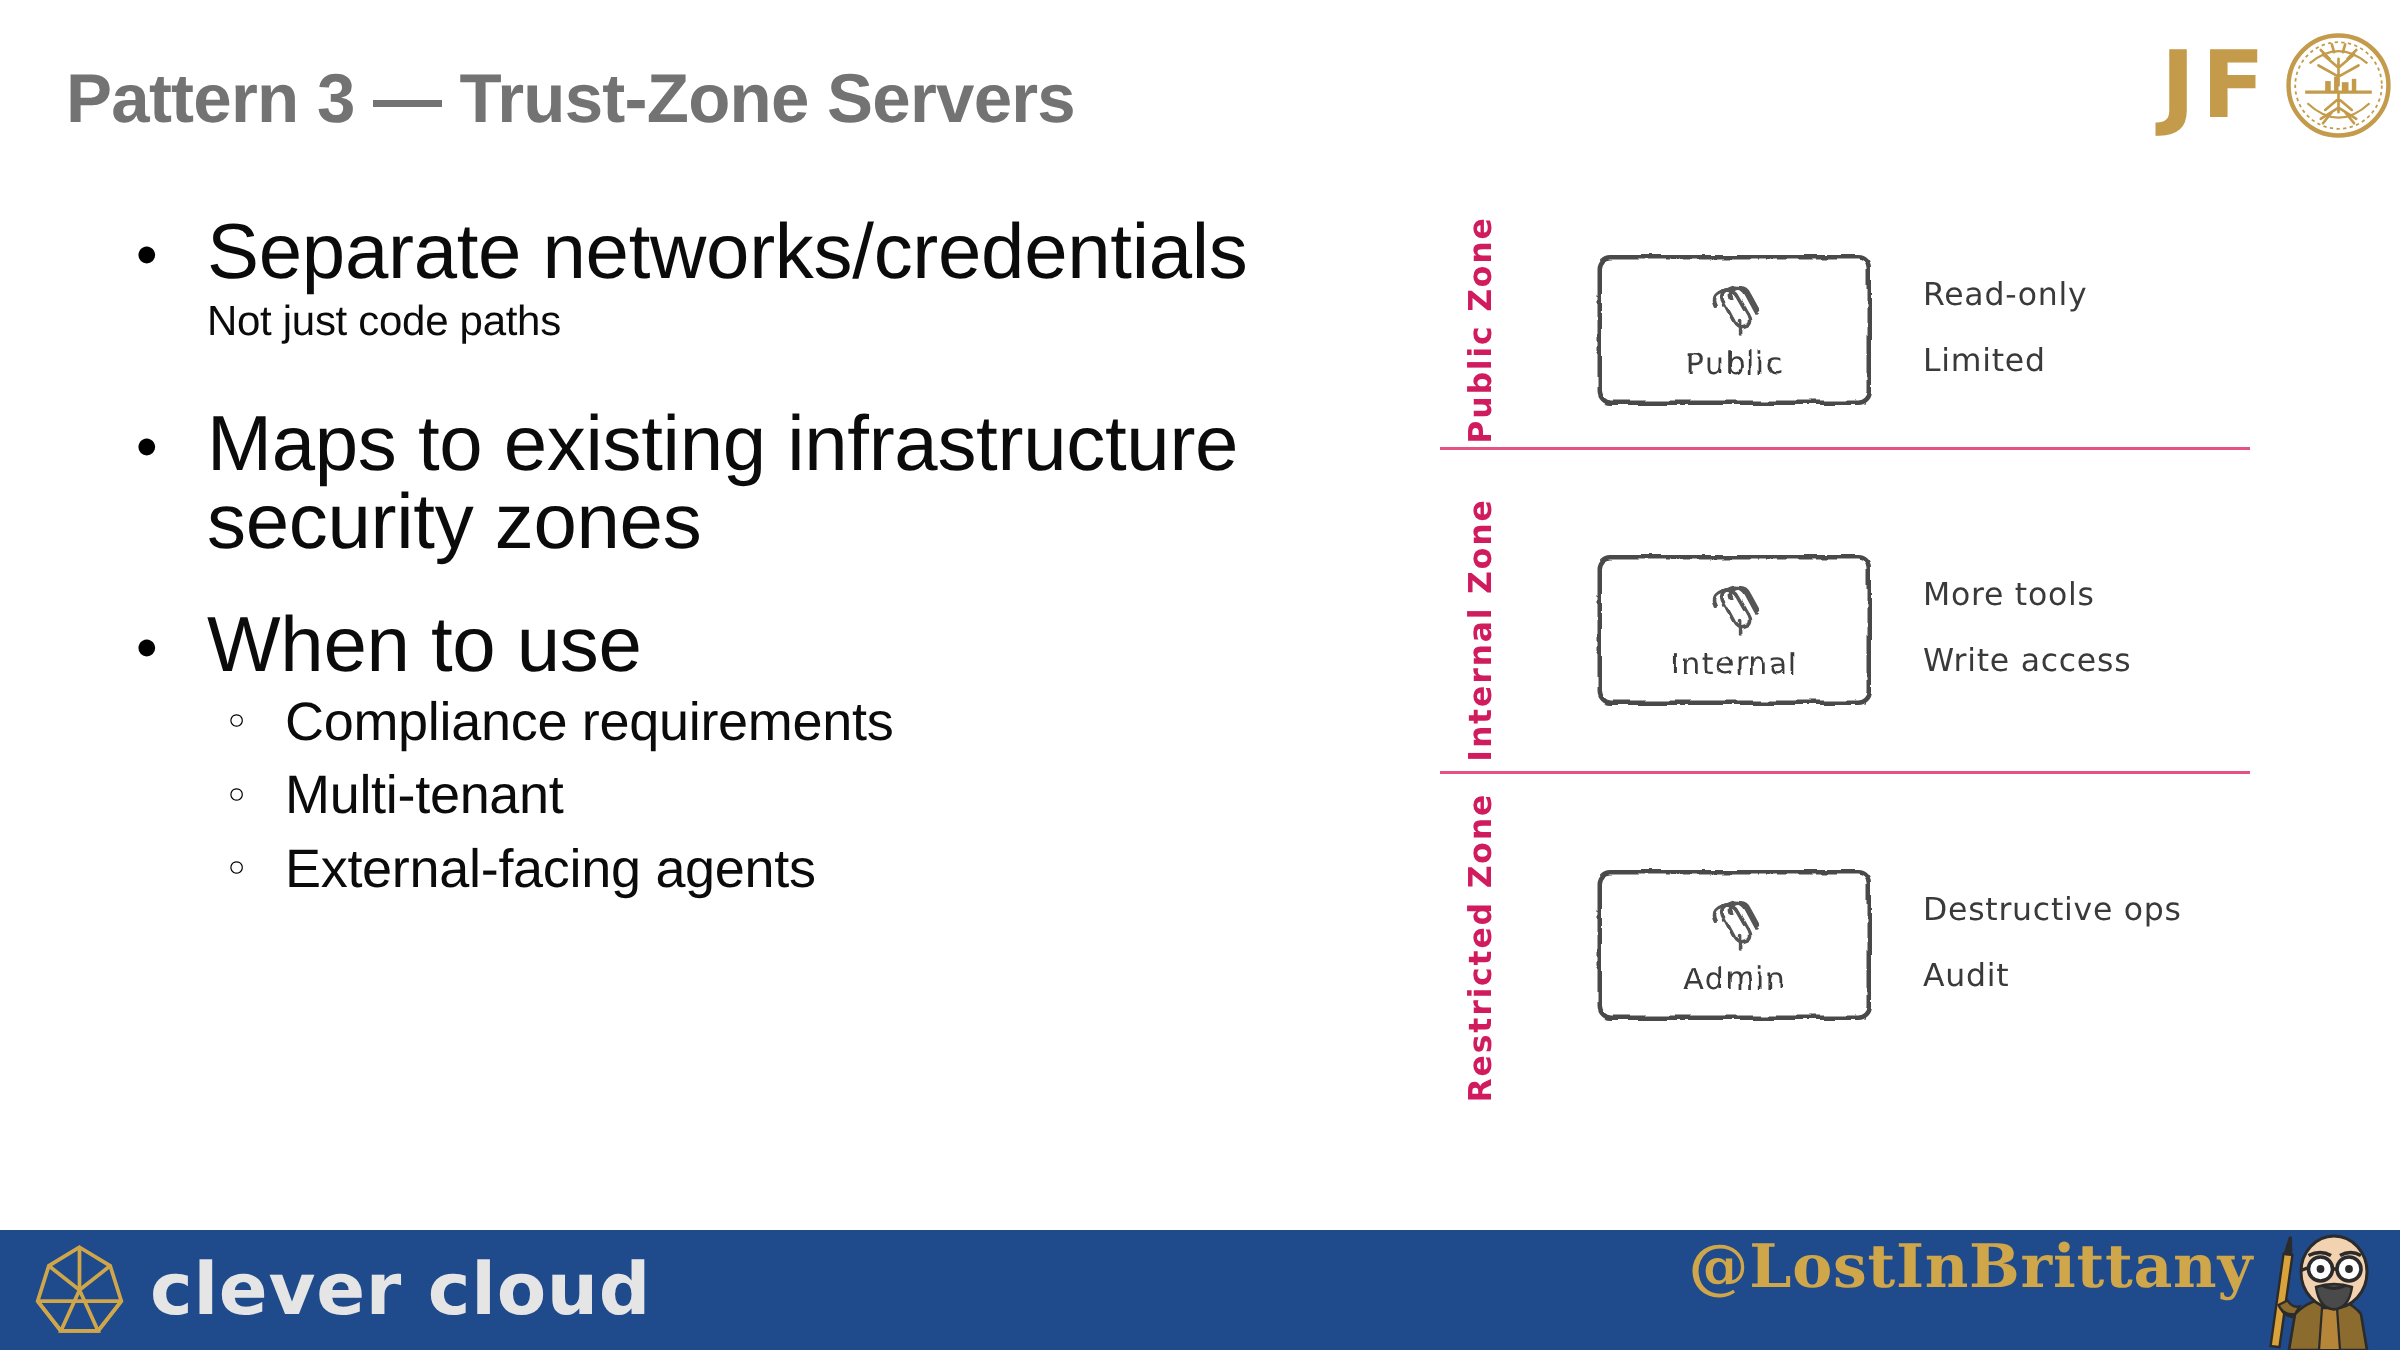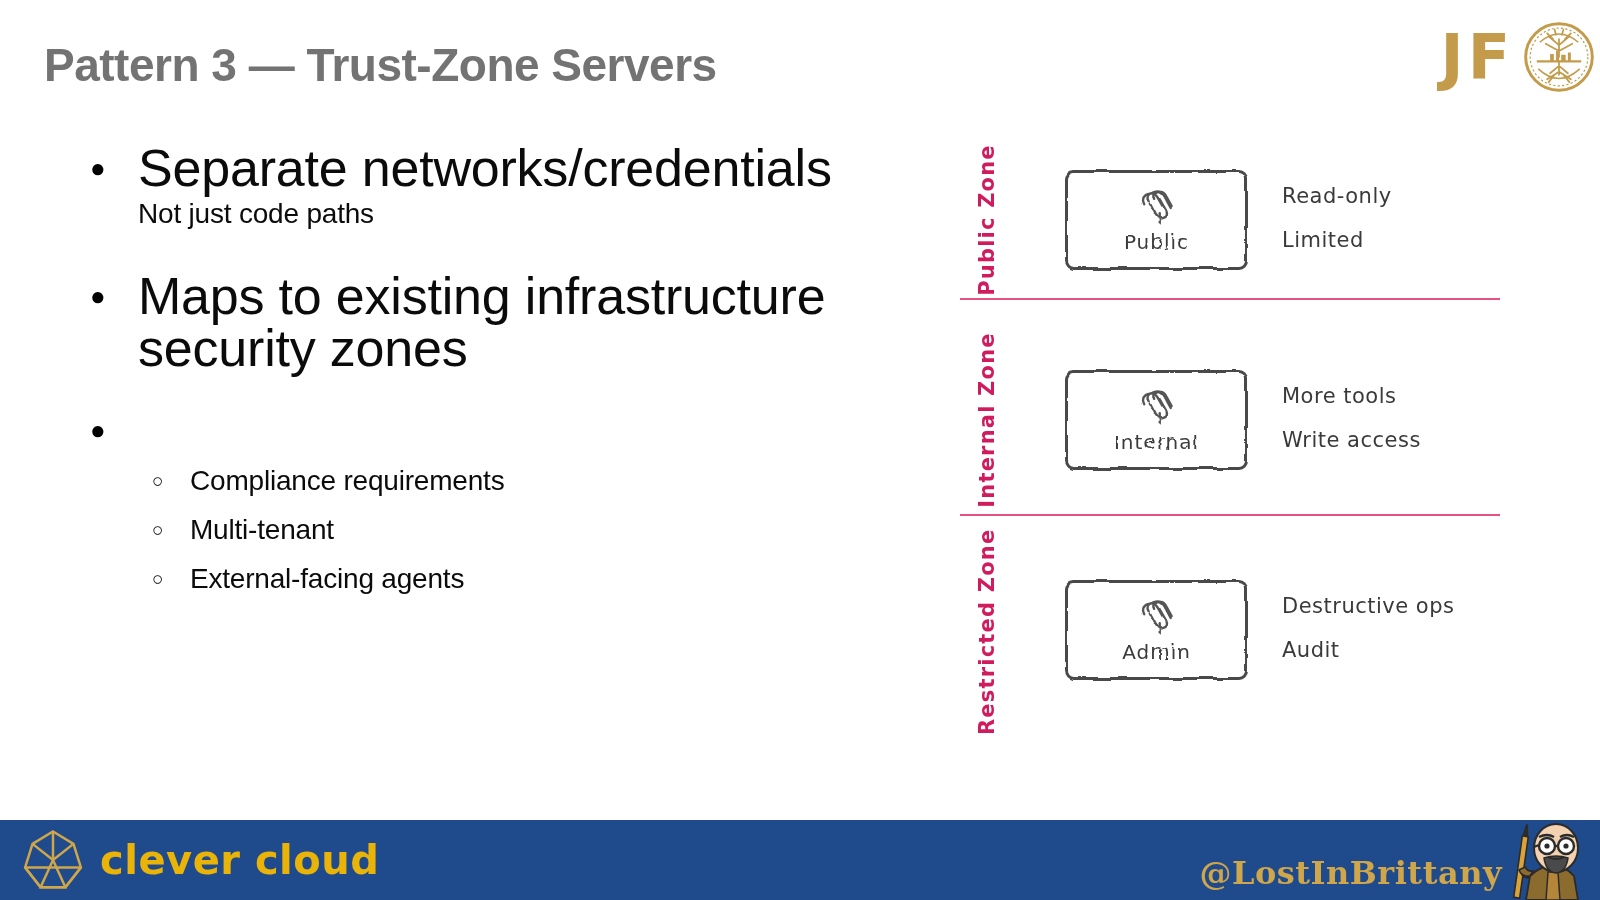--- a/index.html
+++ b/index.html
@@ -99,21 +99,21 @@
   .subitem-dot {
     width: 52px;
     flex: 0 0 52px;
     font-size: 19px;
     line-height: 49px;
     color: #000;
     padding-left: 14px;
     box-sizing: border-box;
   }
   .subitem-text {
-    font-size: 28px;
+    font-size: 36px;
     line-height: 49px;
     color: #0b0b0b;
     letter-spacing: -0.2px;
   }
 
   
   #diagram {
     position: absolute;
     left: 950px;
     top: 150px;
@@ -215,40 +215,40 @@
     justify-content: space-between;
   }
   #footer-left {
     display: flex;
     align-items: center;
     gap: 16px;
     margin-left: 22px;
   }
   #clever-mark { width: 62px; height: 62px; }
   #clever-text {
-    color: #eab308;
-    font-size: 40px;
+    color: #e5e5e5;
+    font-size: 48px;
     font-weight: 700;
     letter-spacing: 0.5px;
     font-family: "DejaVu Sans", sans-serif;
   }
   #footer-right {
     display: flex;
     align-items: flex-end;
     gap: 4px;
     margin-right: 8px;
     height: 80px;
   }
   #handle-text {
     color: #cfa64a;
-    font-size: 32px;
+    font-size: 40px;
     font-weight: 700;
     letter-spacing: 0.5px;
     font-family: "DejaVu Serif", serif;
-    margin-bottom: 8px;
+    margin-bottom: 32px;
     white-space: nowrap;
   }
   #avatar { width: 86px; height: 80px; display:block; }
   .hidden-defs { position: absolute; width: 0; height: 0; overflow: hidden; }
 </style>
 </head>
 <body>
 
 <svg class="hidden-defs" aria-hidden="true">
   <defs>
@@ -297,20 +297,21 @@
   <div class="bullet-block" style="margin-bottom:30px;">
     <div class="bullet-row">
       <span class="bullet-dot">●</span>
       <span class="bullet-main">Maps to existing infrastructure security zones</span>
     </div>
   </div>
 
   <div class="bullet-block" style="margin-bottom:0;">
     <div class="bullet-row">
       <span class="bullet-dot">●</span>
+      <span class="bullet-main">When to use</span>
     </div>
     <div class="subitem-row">
       <span class="subitem-dot">○</span>
       <span class="subitem-text">Compliance requirements</span>
     </div>
     <div class="subitem-row">
       <span class="subitem-dot">○</span>
       <span class="subitem-text">Multi-tenant</span>
     </div>
     <div class="subitem-row">

